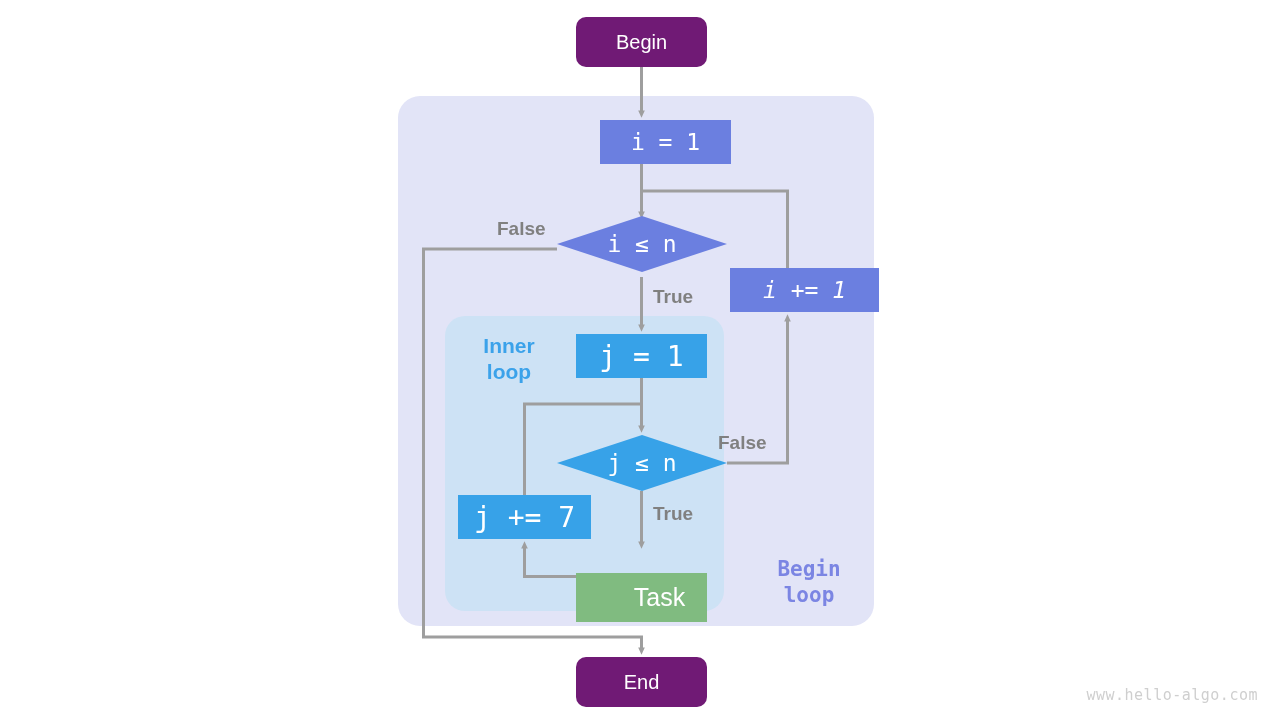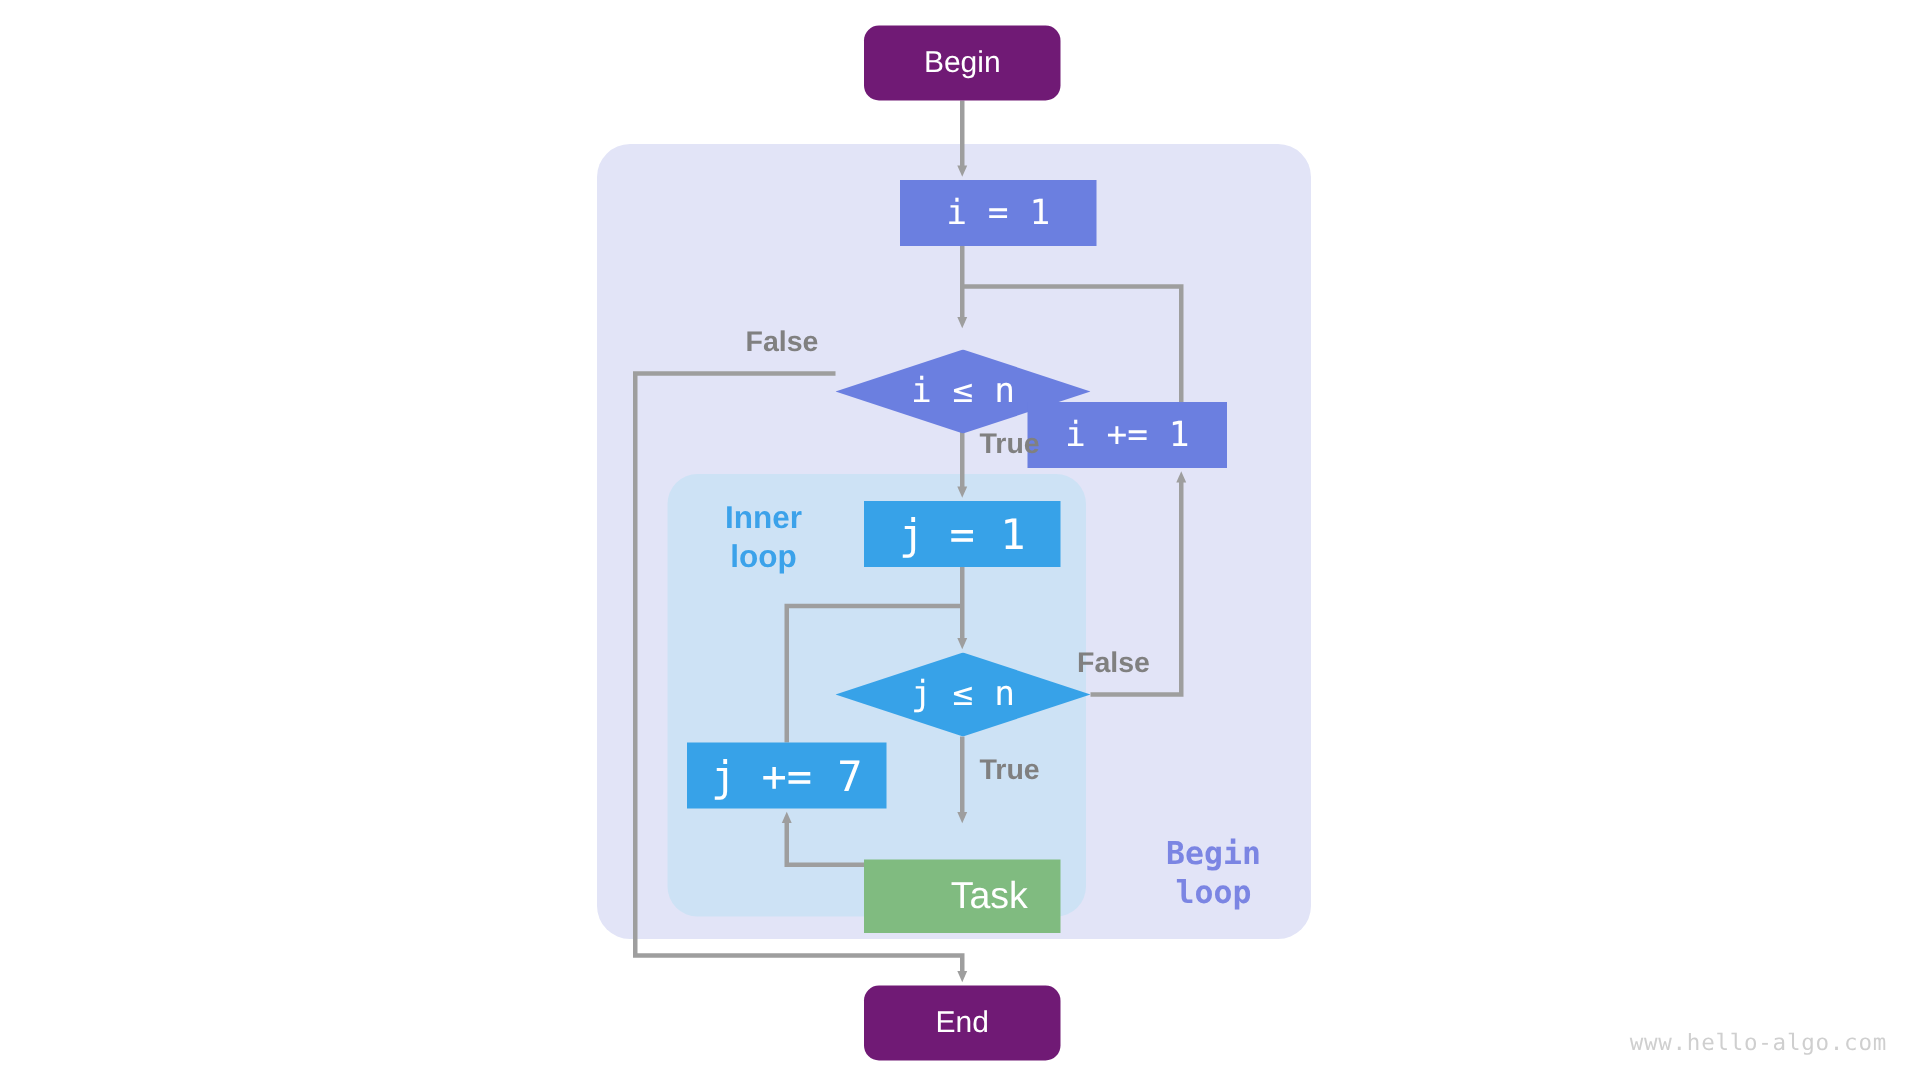--- a/index.html
+++ b/index.html
@@ -91,21 +91,21 @@
   }
   .node.task {
     background: #80bb80;
     font-family: "Liberation Sans", sans-serif;
     font-size: 25px;
   }
 
   #node-begin { left: 576px; top: 17px;  width: 131px; height: 50px; }
   #node-end   { left: 576px; top: 657px; width: 131px; height: 50px; }
   #node-i-init { left: 600px; top: 120px; width: 131px; height: 44px; }
-  #node-i-inc  { left: 685px; top: 268px; width: 133px; height: 44px; }
+  #node-i-inc  { left: 730px; top: 268px; width: 149px; height: 44px; font-style: italic; }
   #node-j-init { left: 576px; top: 334px; width: 131px; height: 44px; }
   #node-j-inc  { left: 458px; top: 495px; width: 133px; height: 44px; }
   #node-task   { left: 576px; top: 573px; width: 131px; height: 49px; padding-left: 36px; }
 
   
   .diamond-wrap {
     position: absolute;
     display: flex;
     align-items: center;
     justify-content: center;
@@ -115,21 +115,21 @@
     inset: 0;
   }
   .diamond-label {
     position: relative;
     color: #ffffff;
     font-family: "DejaVu Sans Mono", monospace;
     font-size: 23px;
     z-index: 2;
     pointer-events: none;
   }
-  #decision-i { left: 557px; top: 233px; width: 170px; height: 56px; }
+  #decision-i { left: 557px; top: 216px; width: 170px; height: 56px; }
   #decision-j { left: 557px; top: 435px; width: 170px; height: 56px; }
 
   
   #edges {
     position: absolute;
     left: 0;
     top: 0;
     width: 1280px;
     height: 720px;
     pointer-events: none;

